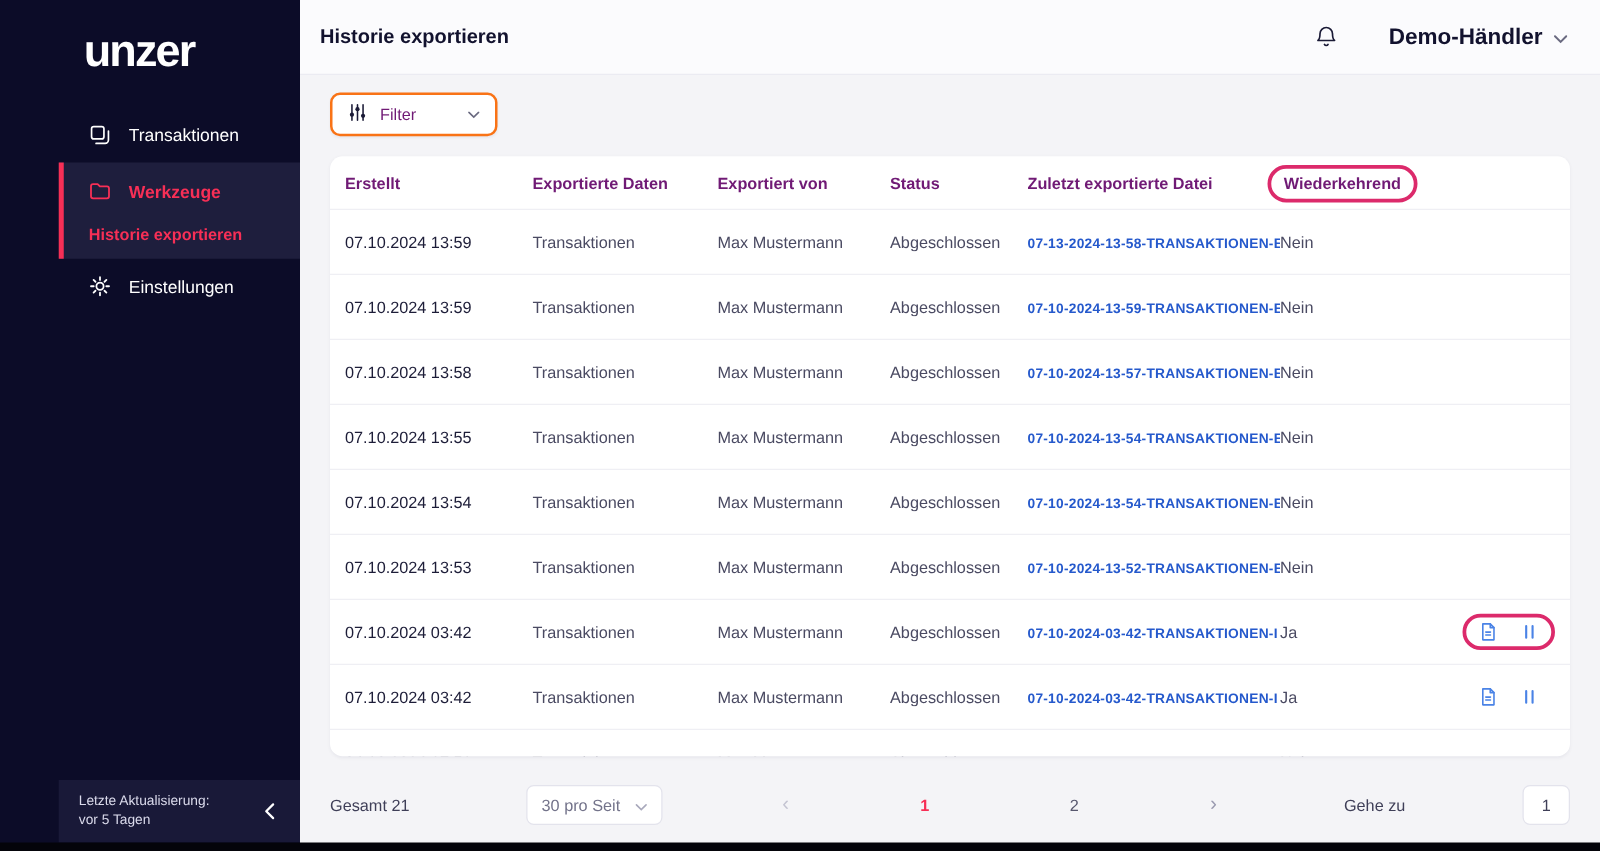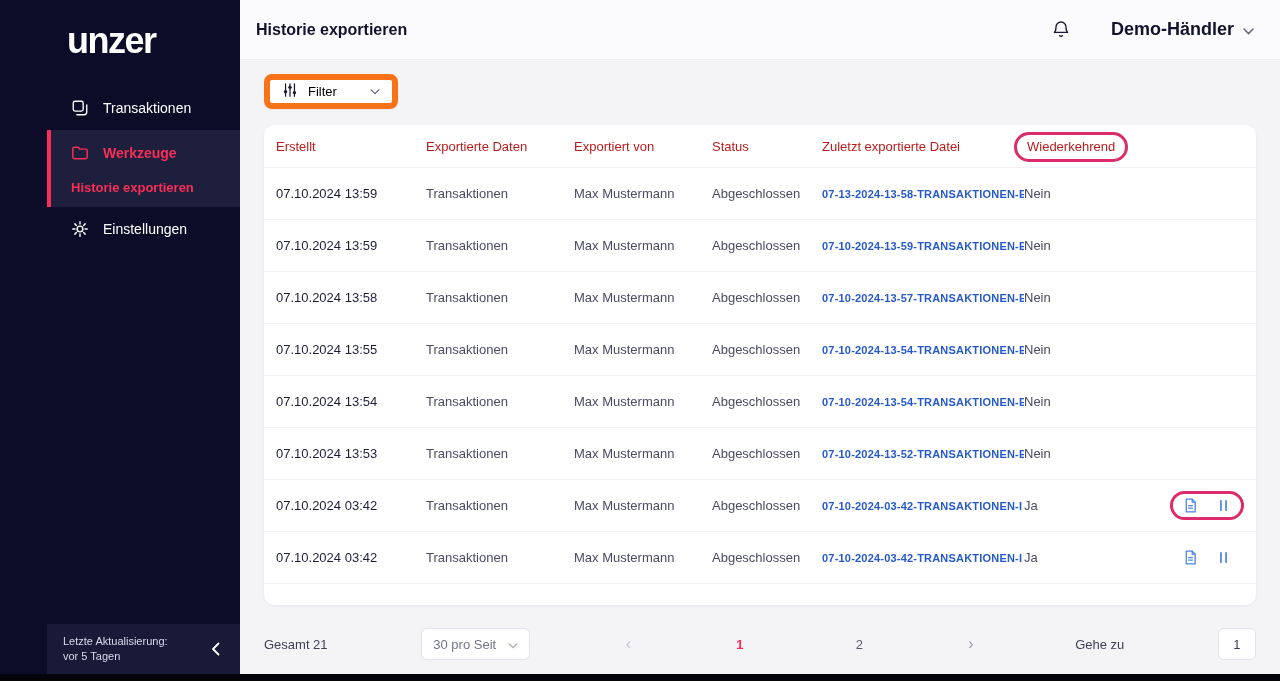--- a/index.html
+++ b/index.html
@@ -34,26 +34,26 @@
   .footer-text{font-size:11px;color:#dadaeb;line-height:1.4;}
   .collapse{display:inline-flex;cursor:pointer;padding:4px;}
   
   .main{flex:1;display:flex;flex-direction:column;min-width:0;}
   .topbar{height:60px;background:#fbfbfd;border-bottom:1px solid #ebebf2;display:flex;align-items:center;padding:0 26px 0 16px;}
   .page-title{font-size:16px;font-weight:700;color:#12122e;}
   .topbar-right{margin-left:auto;display:flex;align-items:center;gap:40px;}
   .bell{display:inline-flex;cursor:pointer;}
   .merchant{display:flex;align-items:center;gap:9px;font-weight:700;font-size:18px;color:#12122e;cursor:pointer;}
   .content{flex:1;padding:14px 24px 0;display:flex;flex-direction:column;min-height:0;}
-  .filter-btn{width:134px;height:35px;background:#fff;border:6px solid #f97316;border-radius:8px;display:flex;align-items:center;gap:10px;padding:0 12px;font-size:13px;color:#000000;box-shadow:0 1px 2px rgba(20,20,60,.05);cursor:pointer;margin-bottom:16px;}
+  .filter-btn{width:134px;height:35px;background:#fff;border:2px solid #f97316;border-radius:8px;display:flex;align-items:center;gap:10px;padding:0 12px;font-size:13px;color:#701a75;box-shadow:0 1px 2px rgba(20,20,60,.05);cursor:pointer;margin-bottom:16px;}
   .filter-btn .chev{margin-left:auto;display:inline-flex;}
   
   .card{background:var(--card_bg);border-radius:10px;height:480px;overflow:hidden;box-shadow:0 1px 3px rgba(20,20,60,.06);}
   .thead,.trow{display:grid;grid-template-columns:150px 148px 138px 110px 202px 1fr 86px;align-items:center;padding:0 12px;}
-  .thead{height:42px;font-size:13px;font-weight:400;color:#b91c1c;}
+  .thead{height:42px;font-size:13px;font-weight:700;color:#701a75;}
   .trow{height:52px;border-top:1px solid #efeff4;font-size:13px;}
   .cell{white-space:nowrap;overflow:hidden;}
   .cell.created{color:#1d1d38;}
   .cell.sub{color:#4a4a62;}
   .file-link{color:var(--link);font-size:11px;font-weight:700;letter-spacing:.2px;cursor:pointer;}
   .cell.actions{display:flex;justify-content:flex-end;overflow:visible;}
   .action-group{display:flex;gap:16px;align-items:center;border:3px solid transparent;border-radius:16px;padding:3px 9px;}
   .action-group.highlighted{border-color:var(--annotation);}
   .action-icon{display:inline-flex;cursor:pointer;color:var(--action_icon);}
   .ring{display:inline-block;border:3px solid var(--annotation);border-radius:15px;padding:4px 10px 5px;margin:-7px 0 -8px -10px;}

